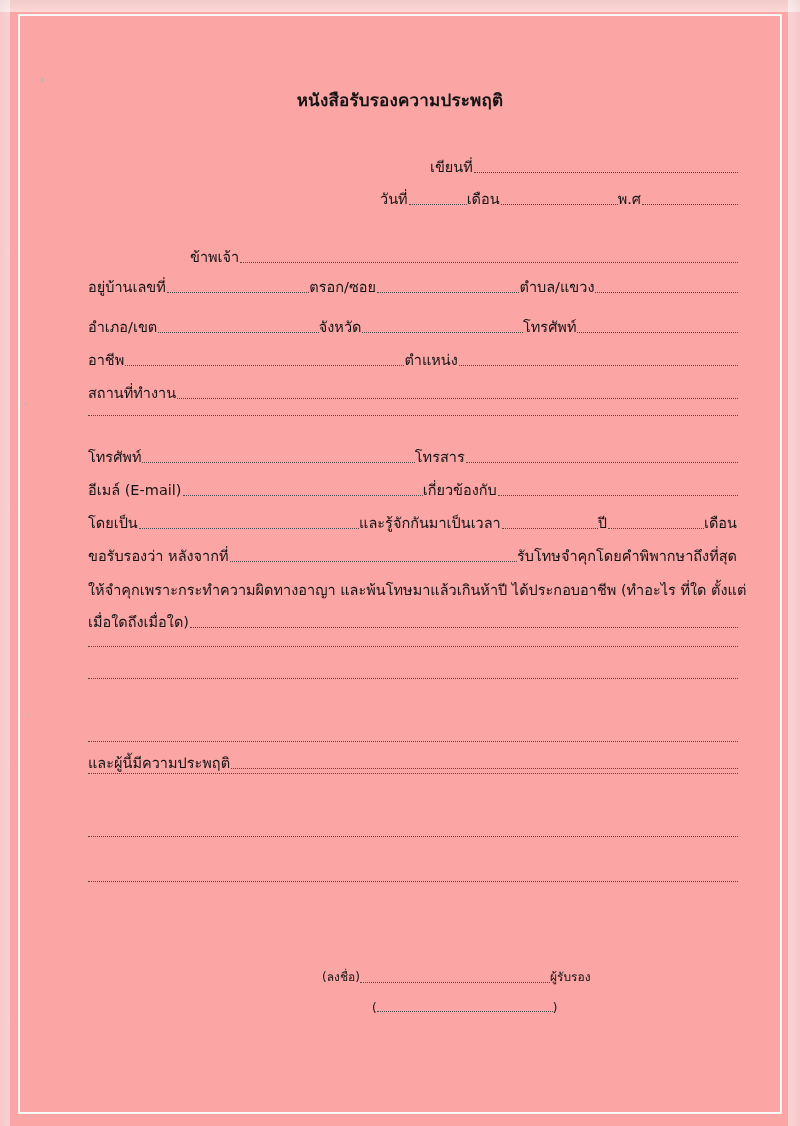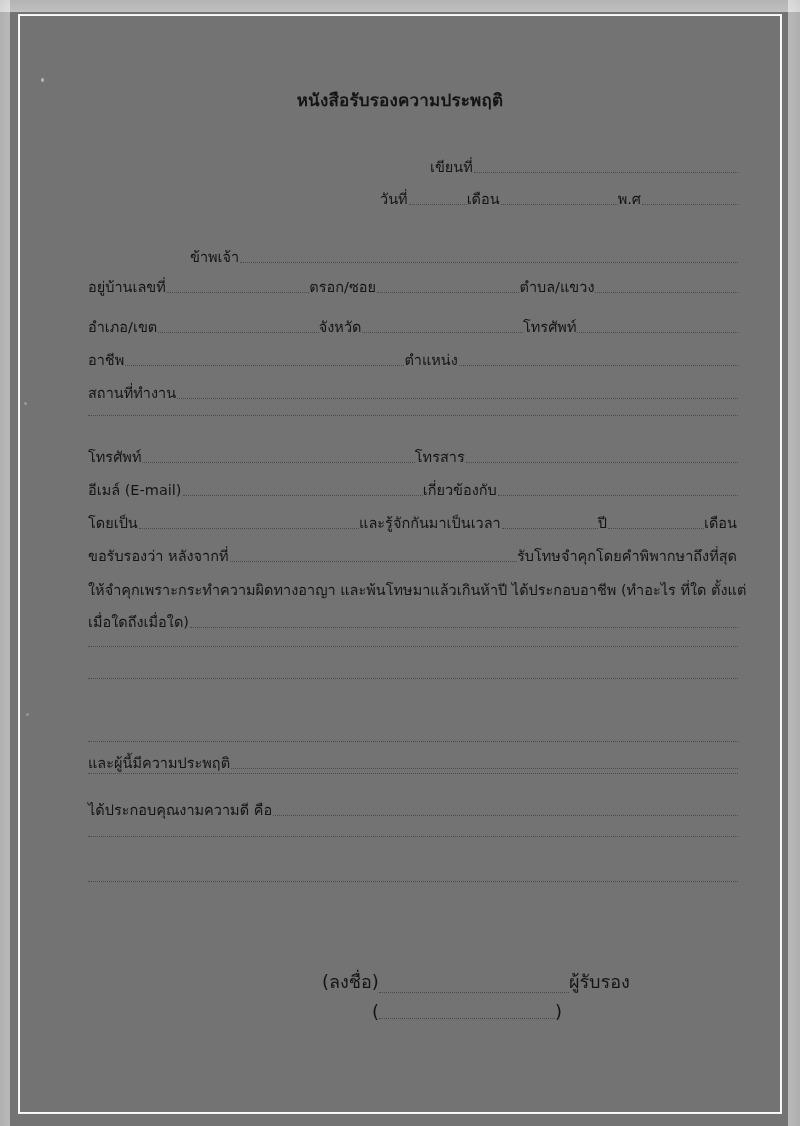--- a/index.html
+++ b/index.html
@@ -7,21 +7,21 @@
     padding: 0;
     background: #ffffff;
   }
   body {
     font-family: "DejaVu Sans", "Liberation Sans", sans-serif;
   }
   .page {
     position: relative;
     width: 800px;
     height: 1126px;
-    background: #737373;
+    background: #fca5a5;
     overflow: hidden;
   }
   
   .scan-frame {
     position: absolute;
     left: 18px;
     top: 14px;
     width: 762px;
     height: 1098px;
     border: 1px solid #f2f2f2;
@@ -100,21 +100,21 @@
   .dots.w-xs { flex: 0 0 58px; }
   .dots.w-sm { flex: 0 0 96px; }
   .blankline {
     position: absolute;
     border-bottom: 1.6px dotted #4a4a4a;
     height: 1px;
   }
 
   .sig-block {
     position: absolute;
-    font-size: 18px;
+    font-size: 12px;
     white-space: nowrap;
     display: flex;
     align-items: baseline;
   }
   .paren {
     flex: 0 0 auto;
   }
 </style>
 </head>
 <body>
@@ -225,24 +225,20 @@
     <div class="blankline" style="left:88px;top:645px;width:650px;"></div>
     <div class="blankline" style="left:88px;top:677px;width:650px;"></div>
 
     <div class="frow" style="left:88px;top:706px;width:650px;margin-top:48px;">
       <span class="lbl">และผู้นี้มีความประพฤติ</span>
       <span class="dots"></span>
     </div>
     <div class="blankline" style="left:88px;top:740px;width:650px;"></div>
     <div class="blankline" style="left:88px;top:772px;width:650px;"></div>
 
-    <div class="frow" style="left:88px;top:801px;width:650px;">
-      <span class="lbl">ได้ประกอบคุณงามความดี คือ</span>
-      <span class="dots"></span>
-    </div>
     <div class="blankline" style="left:88px;top:835px;width:650px;"></div>
     <div class="blankline" style="left:88px;top:880px;width:650px;"></div>
 
     <div class="sig-block" style="left:322px;top:967px;width:300px;">
       <span class="paren">(ลงชื่อ)</span>
       <span class="dots" style="flex:0 0 190px;"></span>
       <span class="paren">ผู้รับรอง</span>
     </div>
 
     <div class="sig-block" style="left:372px;top:1001px;width:210px;">

